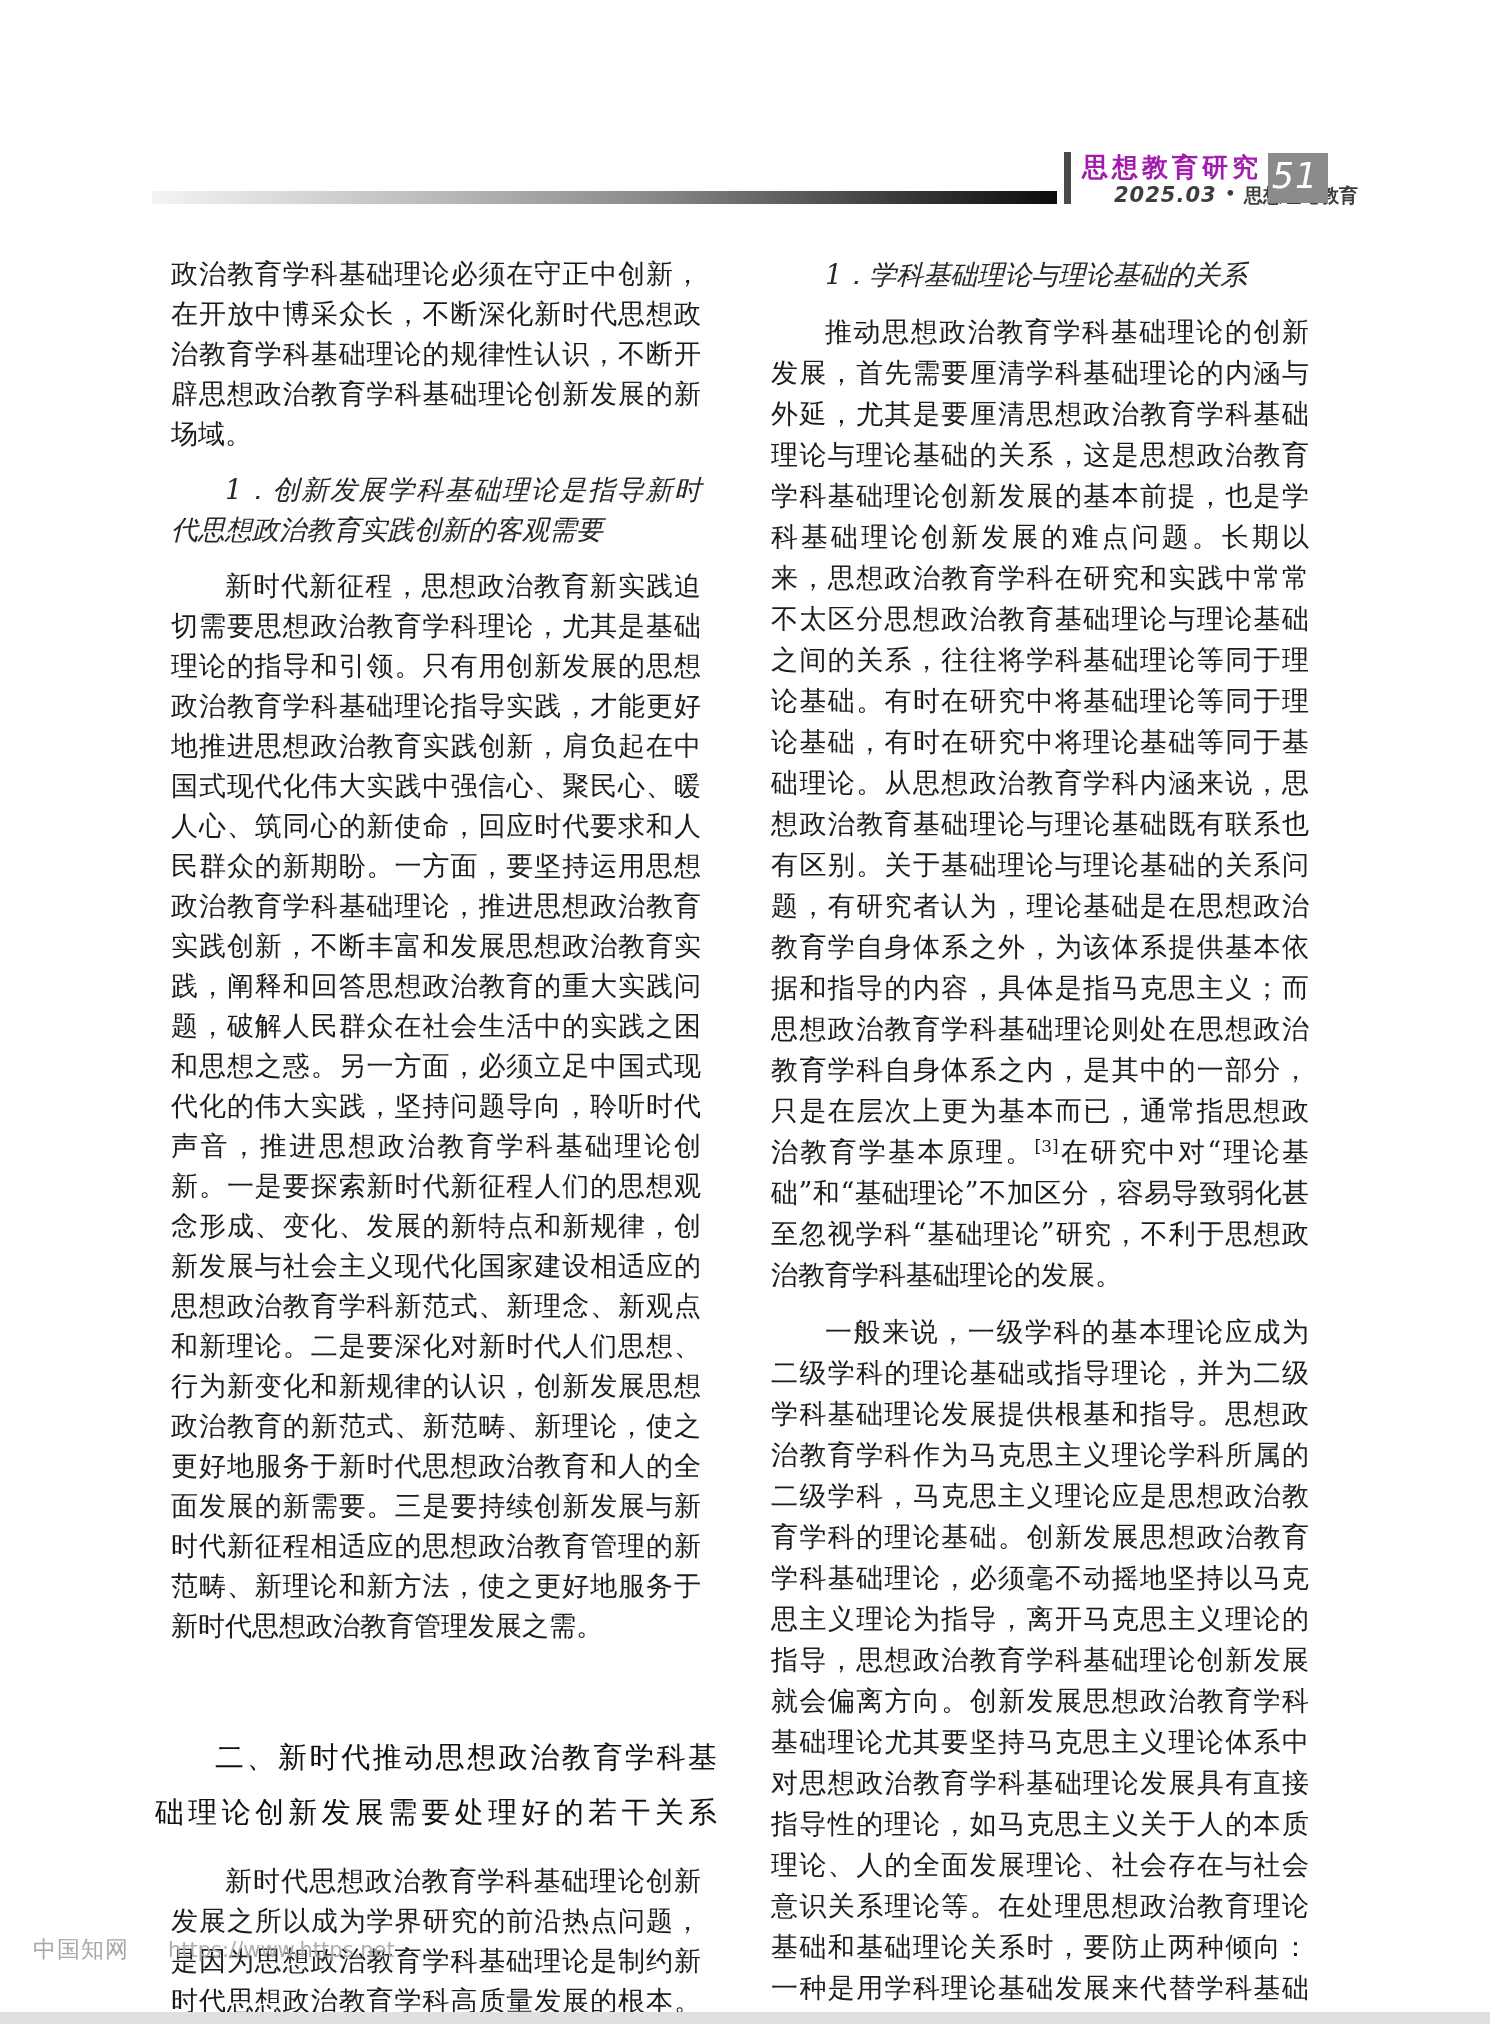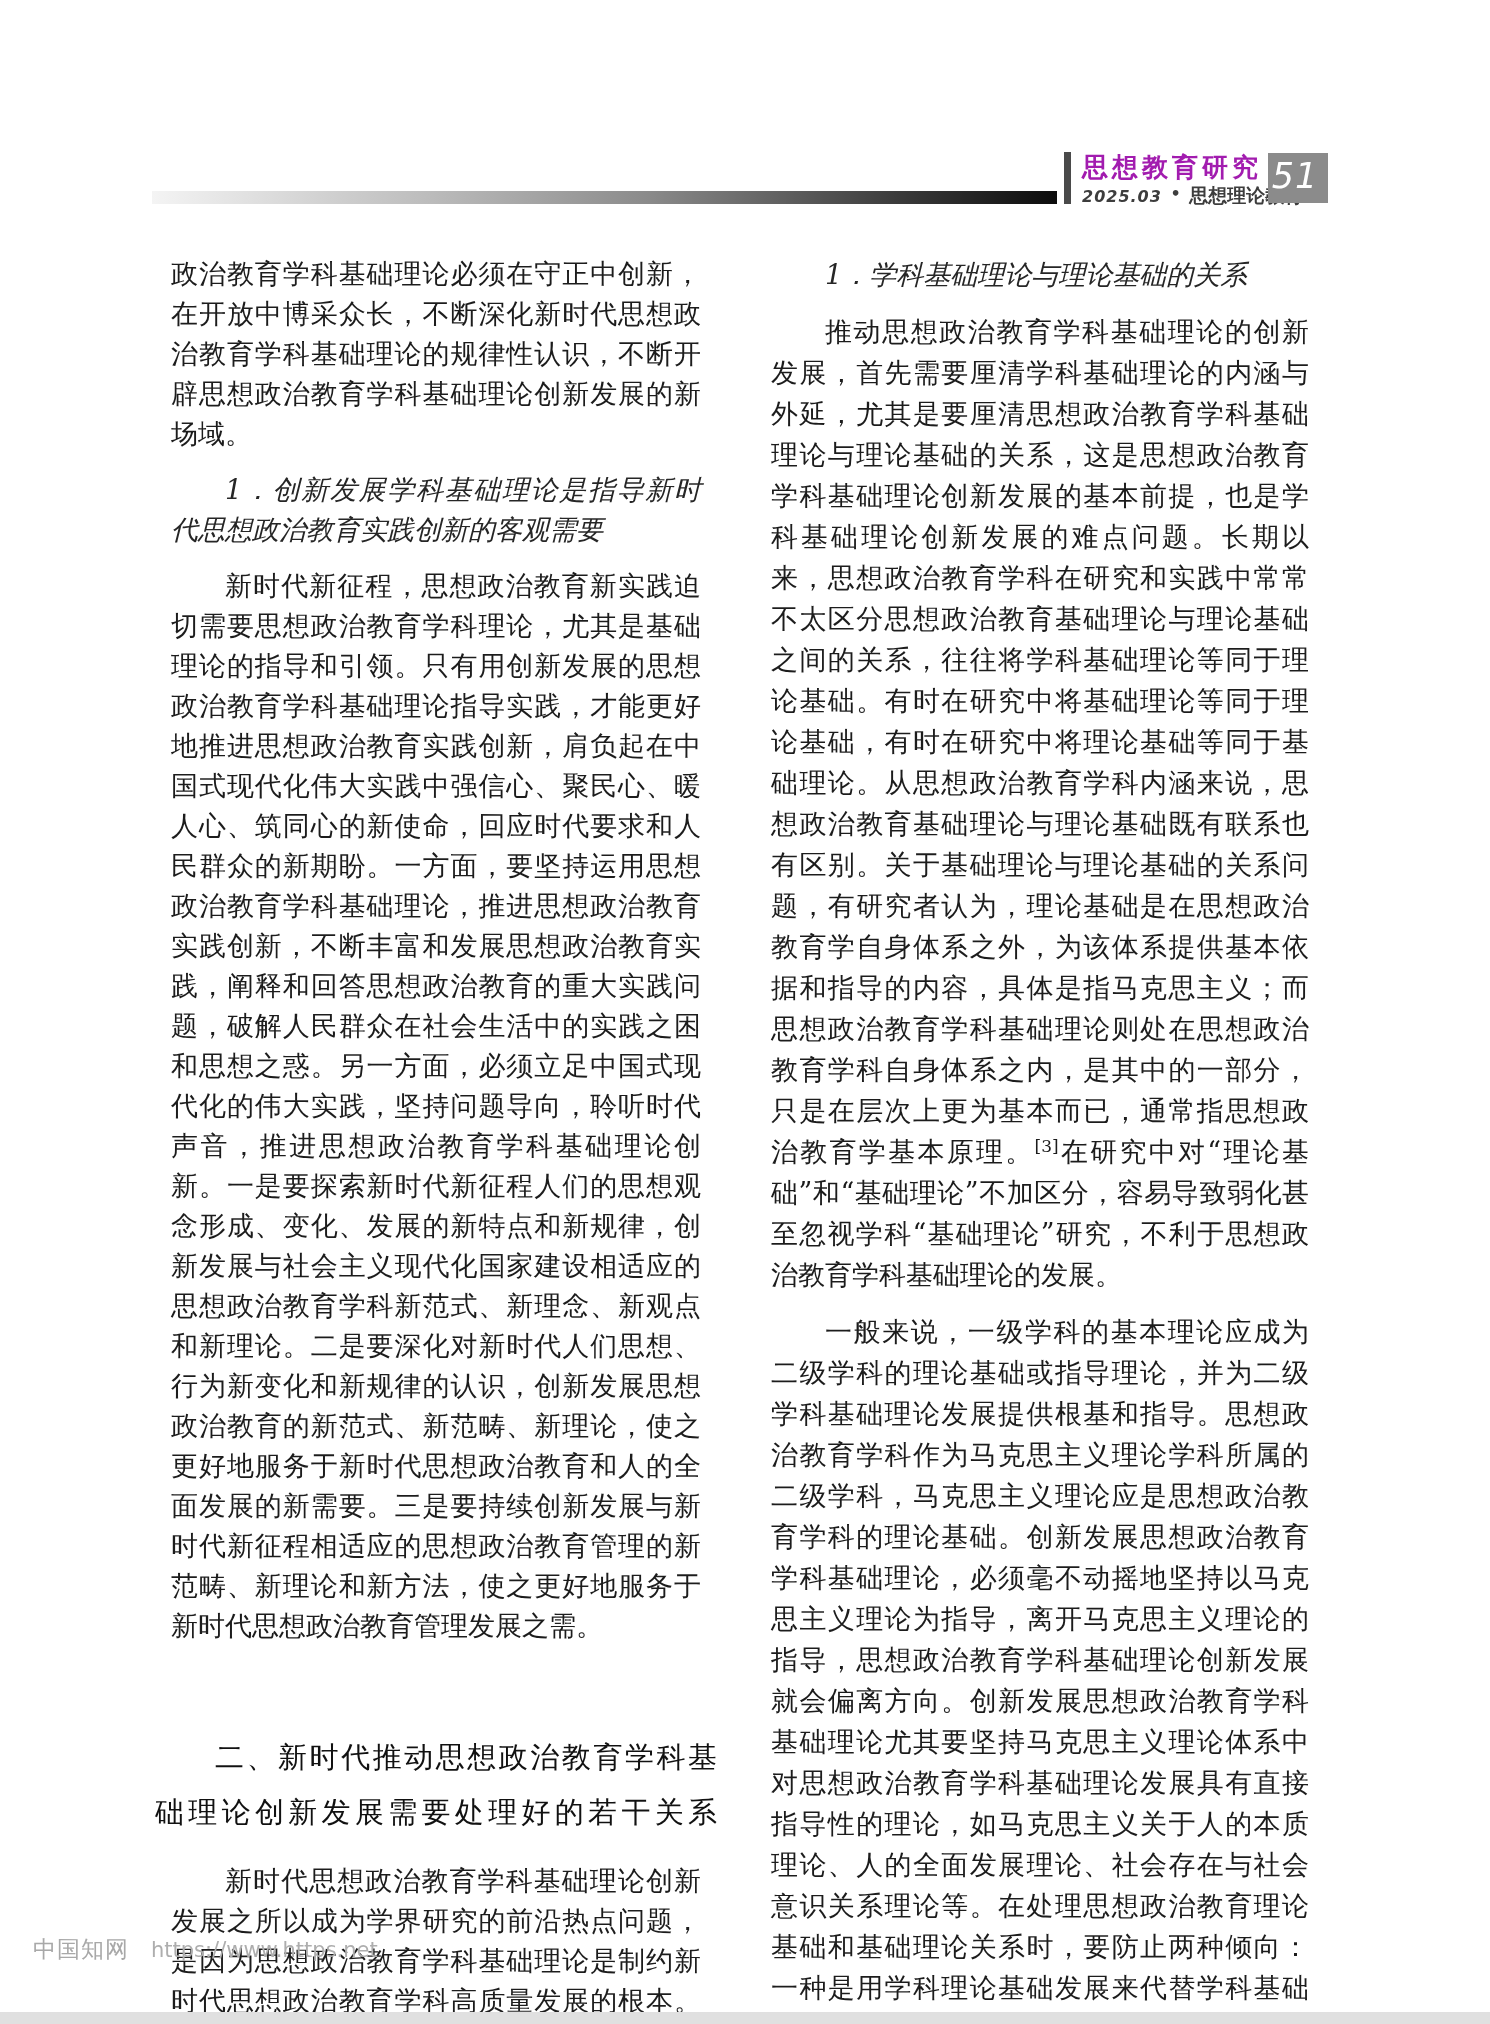--- a/index.html
+++ b/index.html
@@ -58,22 +58,23 @@
     left: 18px;
     top: 33px;
     width: 190px;
     font-family: "DejaVu Sans", sans-serif;
     font-weight: bold;
     color: #3d3d3d;
     white-space: nowrap;
   }
   .issue-date {
     font-style: italic;
-    font-size: 16px;
+    font-size: 21px;
     letter-spacing: 1px;
+    margin-left: 32px;
   }
   .issue-dot {
     font-size: 16px;
     vertical-align: 3px;
     padding: 0 3px;
   }
   .issue-section {
     font-size: 19px;
   }
   .page-number-badge {
@@ -133,21 +134,21 @@
     vertical-align: 9px;
   }
 
   
   .footer {
     position: absolute;
     left: 33px;
     top: 1934px;
     display: flex;
     align-items: baseline;
-    gap: 22px;
+    gap: 39px;
     font-family: "DejaVu Sans", sans-serif;
     color: #a8a8a8;
   }
   .cnki-name { font-size: 23px; letter-spacing: 1px; }
   .cnki-url  { font-size: 21px; color: #aeaeae; }
   .bottom-strip {
     position: absolute;
     left: 0;
     top: 2012px;
     width: 1490px;

